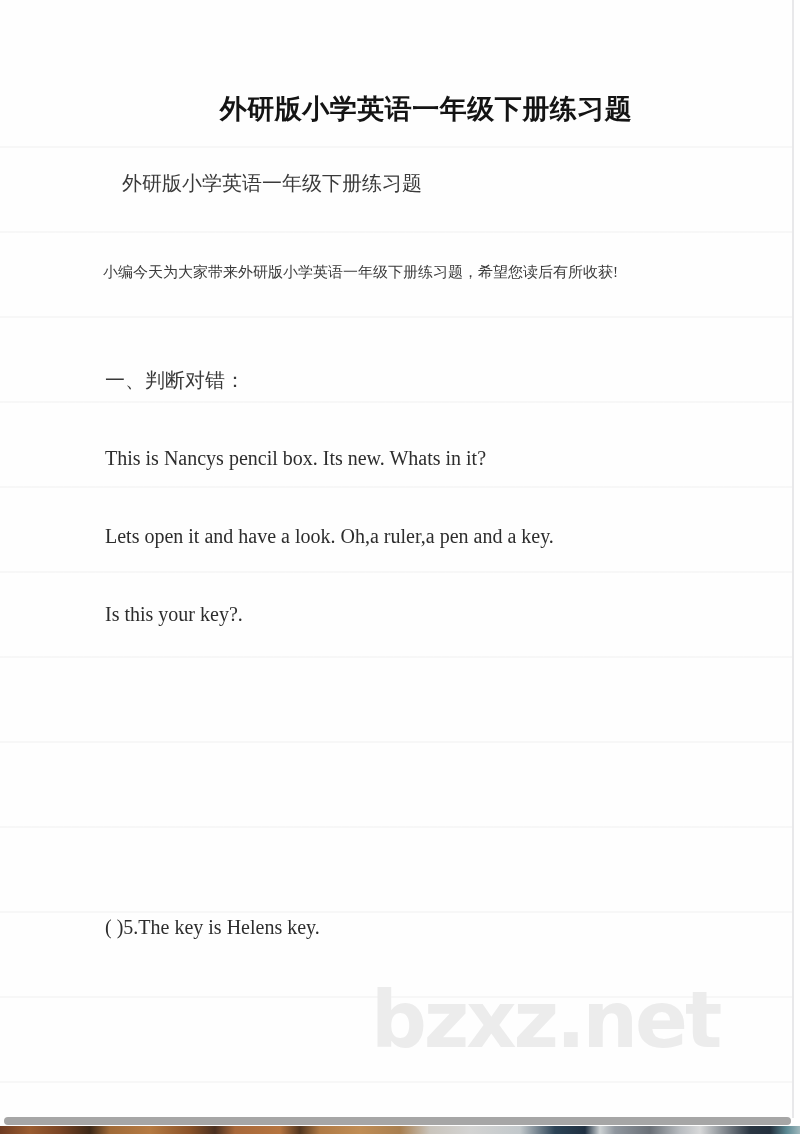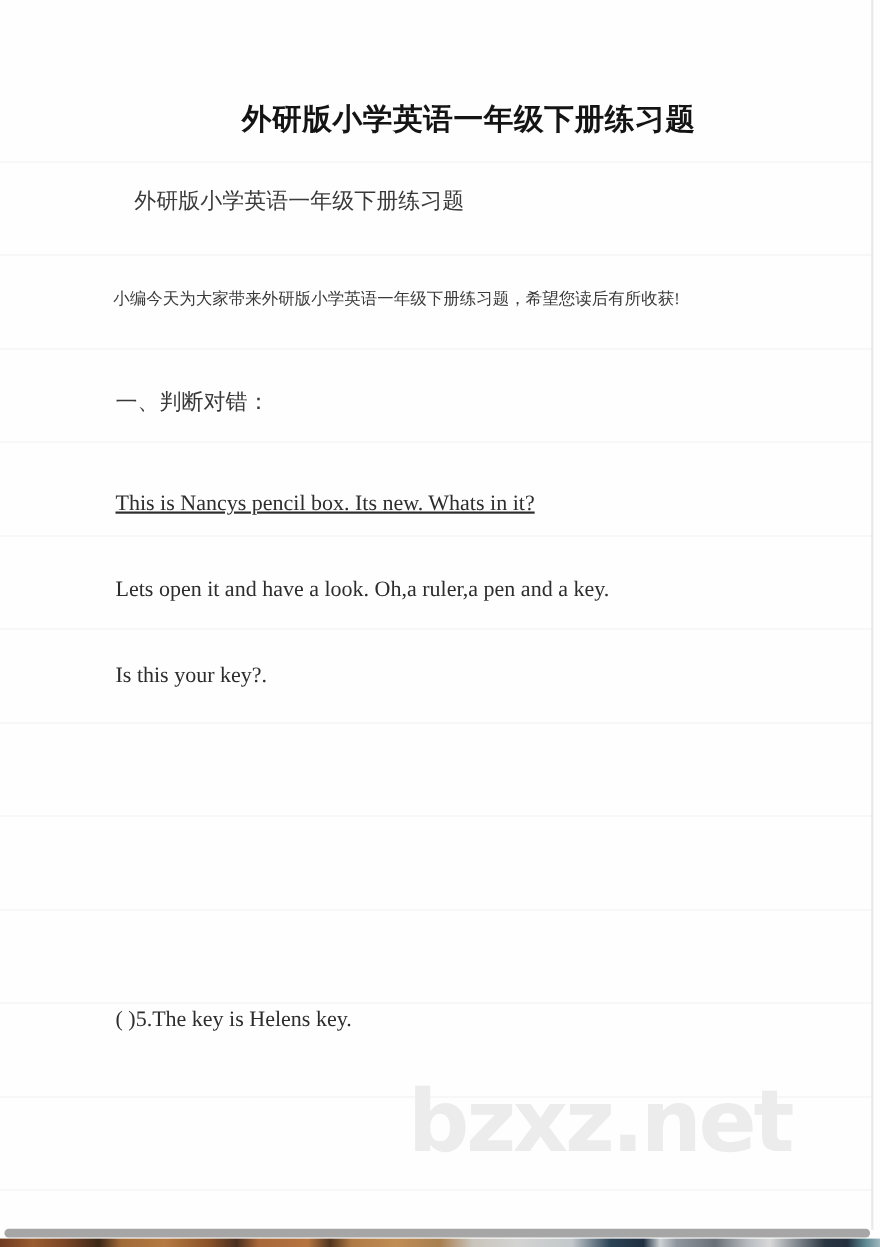--- a/index.html
+++ b/index.html
@@ -21,24 +21,24 @@
     font-family:"DejaVu Sans","Liberation Sans",sans-serif;
     font-weight:700;font-size:27px;line-height:32px;color:#141414;
     letter-spacing:0.5px;
   }
   .t-sub{top:169px;left:72px;font-size:20px;line-height:28px;color:#3a3a3a;text-indent:50px;}
   .t-intro{
     top:251px;left:72px;width:662px;font-size:15px;line-height:42px;
     color:#3a3a3a;text-indent:31px;white-space:normal;
   }
   .t-heading{font-size:20px;line-height:28px;color:#383838;text-indent:33px;left:72px;}
-  .t-h1{top:352px;}
+  .t-h1{top:366px;}
   .t-h2{top:990px;}
   .t-eng{font-size:20px;line-height:28px;color:#2d2d2d;text-indent:33px;left:72px;}
-  .t-p1{top:444px;text-decoration:underline;}
+  .t-p1{top:444px;}
   .t-p2{top:522px;}
   .t-p3{top:600px;}
   .t-q1{top:679px;}
   .t-q2{top:757px;}
   .t-q3{top:835px;}
   .t-q4{top:913px;}
   .watermark{
     position:absolute;top:981px;left:371px;z-index:1;
     font-family:"DejaVu Sans","Liberation Sans",sans-serif;
     font-weight:700;font-size:78px;line-height:78px;

